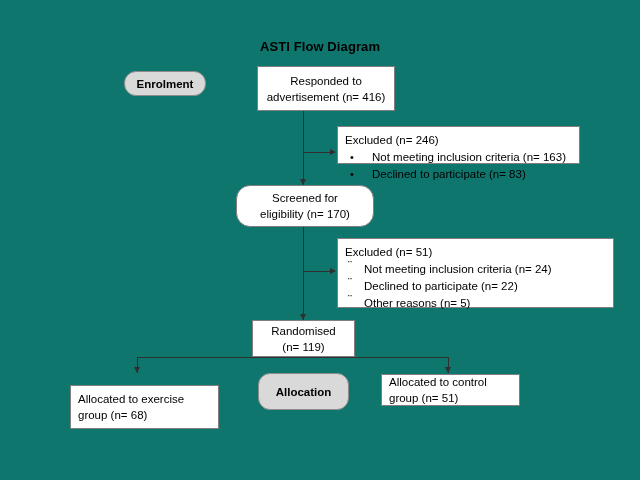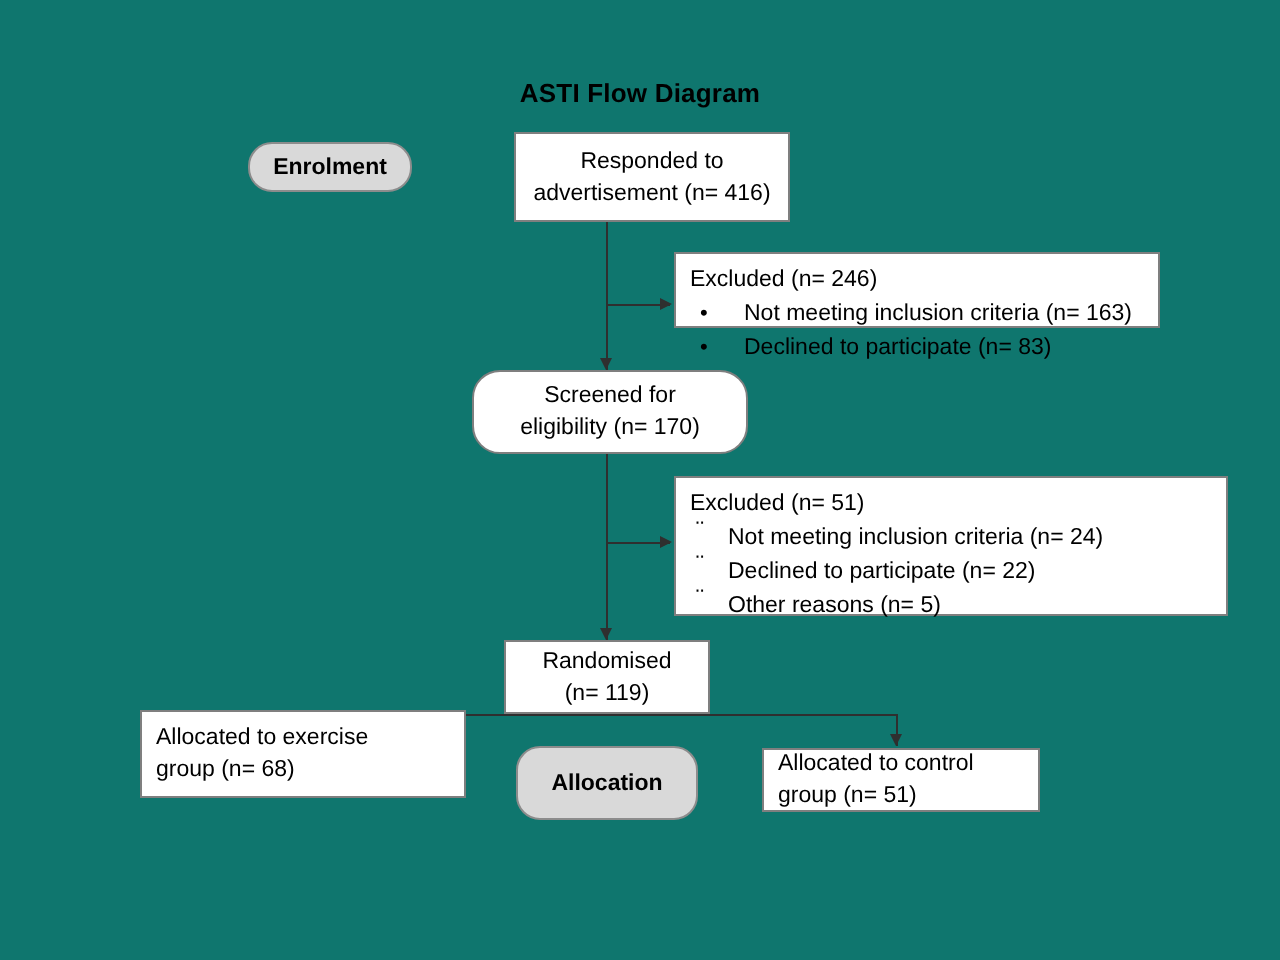--- a/index.html
+++ b/index.html
@@ -211,21 +211,21 @@
   </div>
 
   <div class="hline" style="left:137px; top:357px; width:312px;"></div>
   <div class="vline" style="left:137px; top:357px; height:16px;"></div>
   <div class="arrow-down" style="left:134px; top:367px;"></div>
   <div class="vline" style="left:448px; top:357px; height:16px;"></div>
   <div class="arrow-down" style="left:445px; top:367px;"></div>
 
   <div class="stage-label" style="left:258px; top:373px; width:91px; height:37px;">Allocation</div>
 
-  <div class="box leftal" style="left:70px; top:355px; width:163px; height:44px;">
+  <div class="box leftal" style="left:70px; top:385px; width:149px; height:44px;">
     <div class="line">Allocated to exercise</div>
     <div class="line">group (n= 68)</div>
   </div>
 
   <div class="box leftal" style="left:381px; top:374px; width:139px; height:32px;">
     <div class="line">Allocated to control</div>
     <div class="line">group (n= 51)</div>
   </div>
 
 </div>

